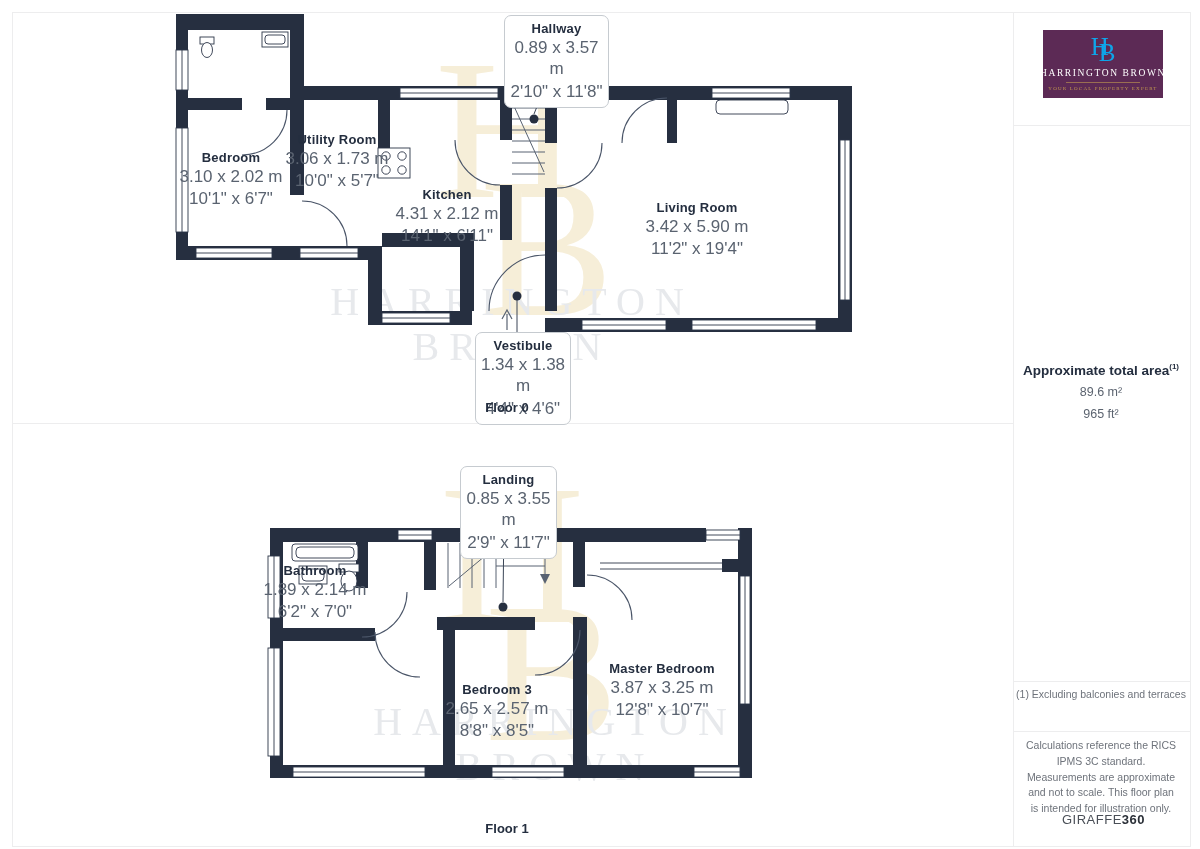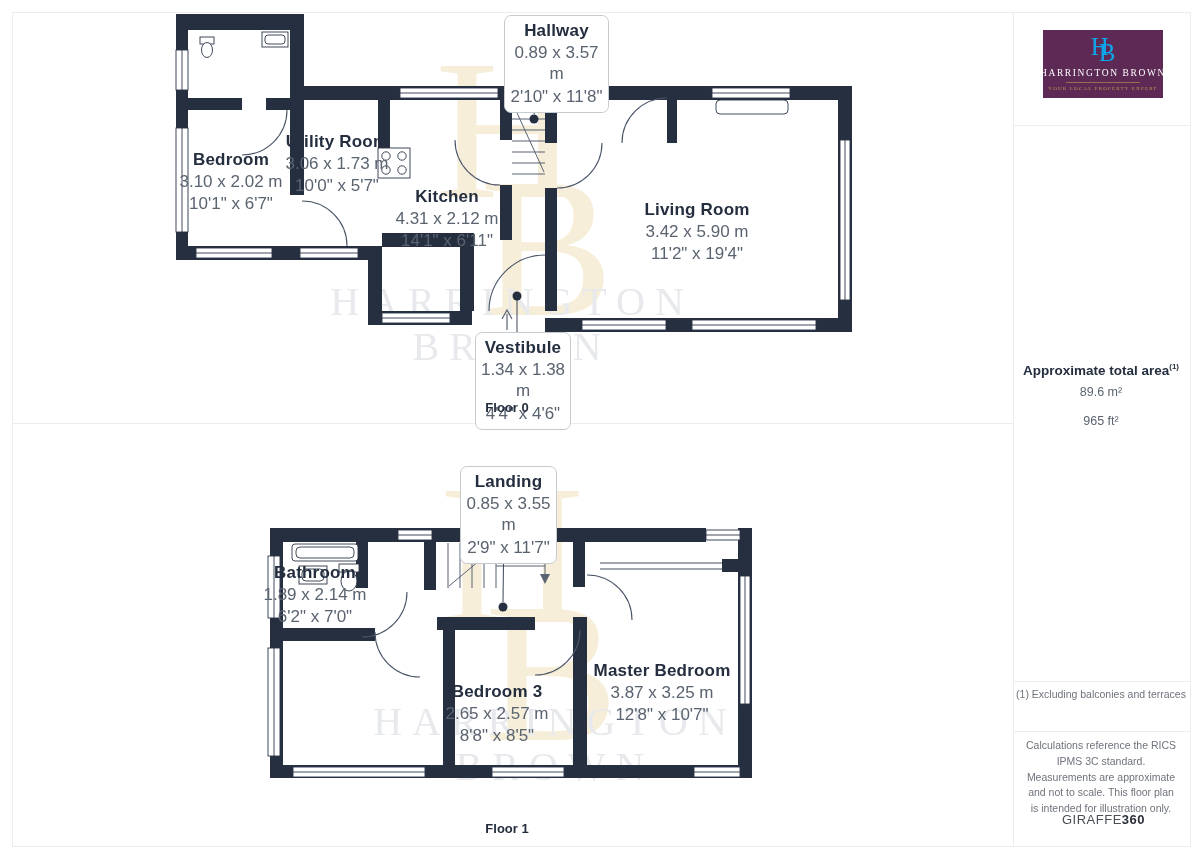--- a/index.html
+++ b/index.html
@@ -5,21 +5,21 @@
   html,body{margin:0;padding:0;background:#fff;}
   #stage{position:relative;width:1200px;height:849px;background:#fff;overflow:hidden;
          font-family:"Liberation Sans",sans-serif;}
   .panel{position:absolute;border:1px solid #ededee;background:#fff;z-index:0;}
   .wm-letter{position:absolute;font-family:"Liberation Serif",serif;font-size:200px;line-height:1;
              color:#f6eed8;z-index:1;pointer-events:none;}
   .wm-text{position:absolute;font-family:"Liberation Serif",serif;font-size:40px;line-height:1.12;
            color:#e7e9ec;letter-spacing:10px;text-align:center;z-index:1;pointer-events:none;}
   #plansvg{position:absolute;left:0;top:0;z-index:2;pointer-events:none;}
   .room-label{position:absolute;text-align:center;z-index:3;}
-  .rn{font-size:17px;font-weight:bold;color:#242e3f;letter-spacing:.2px;}
+  .rn{font-size:13px;font-weight:bold;color:#242e3f;letter-spacing:.2px;}
   .rd{font-size:17px;color:#5a6370;line-height:1.25;margin-top:1px;}
   .callout{position:absolute;text-align:center;z-index:3;background:#fff;border:1px solid #c6cbd0;
            border-radius:7px;padding:5px 3px;}
   .caption{position:absolute;text-align:center;z-index:3;font-size:13px;font-weight:bold;color:#242e3f;}
   .side{position:absolute;border:1px solid #ededee;background:#fff;z-index:0;}
   .logo-card{position:absolute;left:1043px;top:30px;width:120px;height:68px;background:#5c2a55;
              z-index:2;display:flex;flex-direction:column;align-items:center;justify-content:center;}
   .monogram{font-family:"Liberation Serif",serif;color:#0ea5e9;line-height:.8;height:26px;}
   .monogram .mh{font-size:25px;}
   .monogram .mb{font-size:25px;margin-left:-10px;position:relative;top:6px;display:inline-block;}
@@ -295,20 +295,20 @@
   <div class="logo-card">
     <div class="monogram"><span class="mh">H</span><span class="mb">B</span></div>
     <div class="logo-name">HARRINGTON BROWN</div>
     <div class="logo-div"></div>
     <div class="logo-tag">YOUR LOCAL PROPERTY EXPERT</div>
   </div>
 
   <div class="area-block">
     <div class="area-title"><span>Approximate total area</span><sup>(1)</sup></div>
     <div class="area-val">89.6 m²</div>
-    <div class="area-val" style="margin-top:15px;">965 ft²</div>
+    <div class="area-val" style="margin-top:8px;">965 ft²</div>
   </div>
 
   <div class="footnote">(1) Excluding balconies and terraces</div>
   <div class="disclaimer">Calculations reference the RICS IPMS 3C standard. Measurements are approximate and not to scale. This floor plan is intended for illustration only.</div>
   <div class="vendor"><span>GIRAFFE</span><b>360</b></div>
 
 </div>
 
 </body></html>

